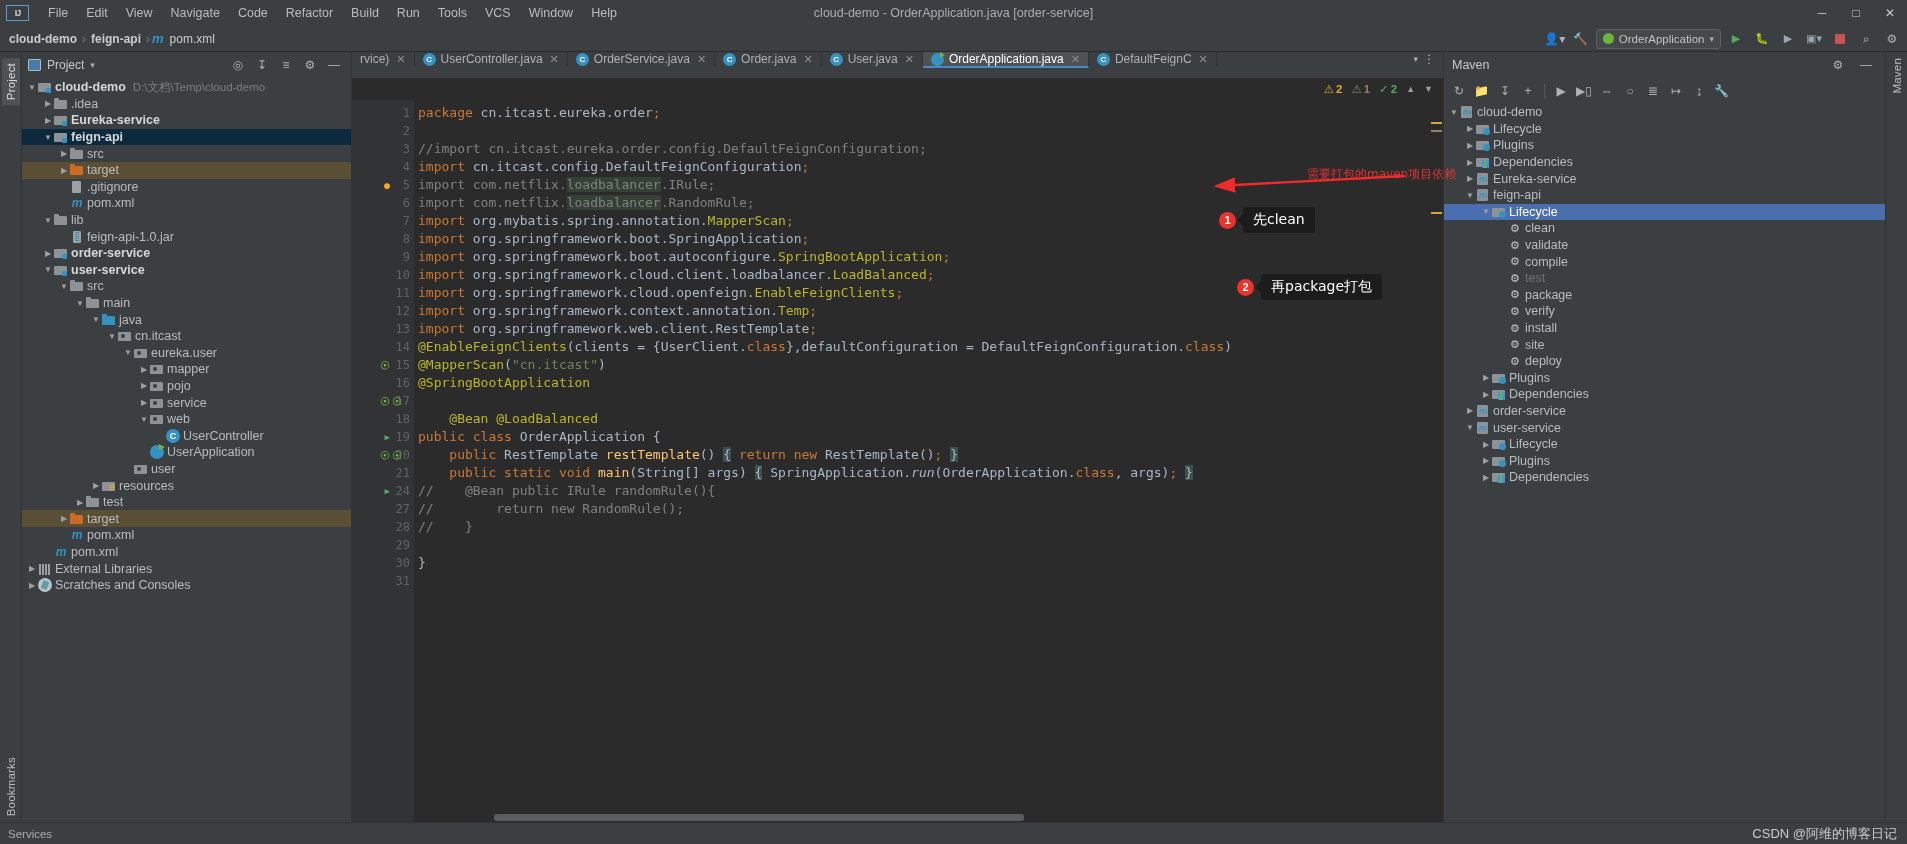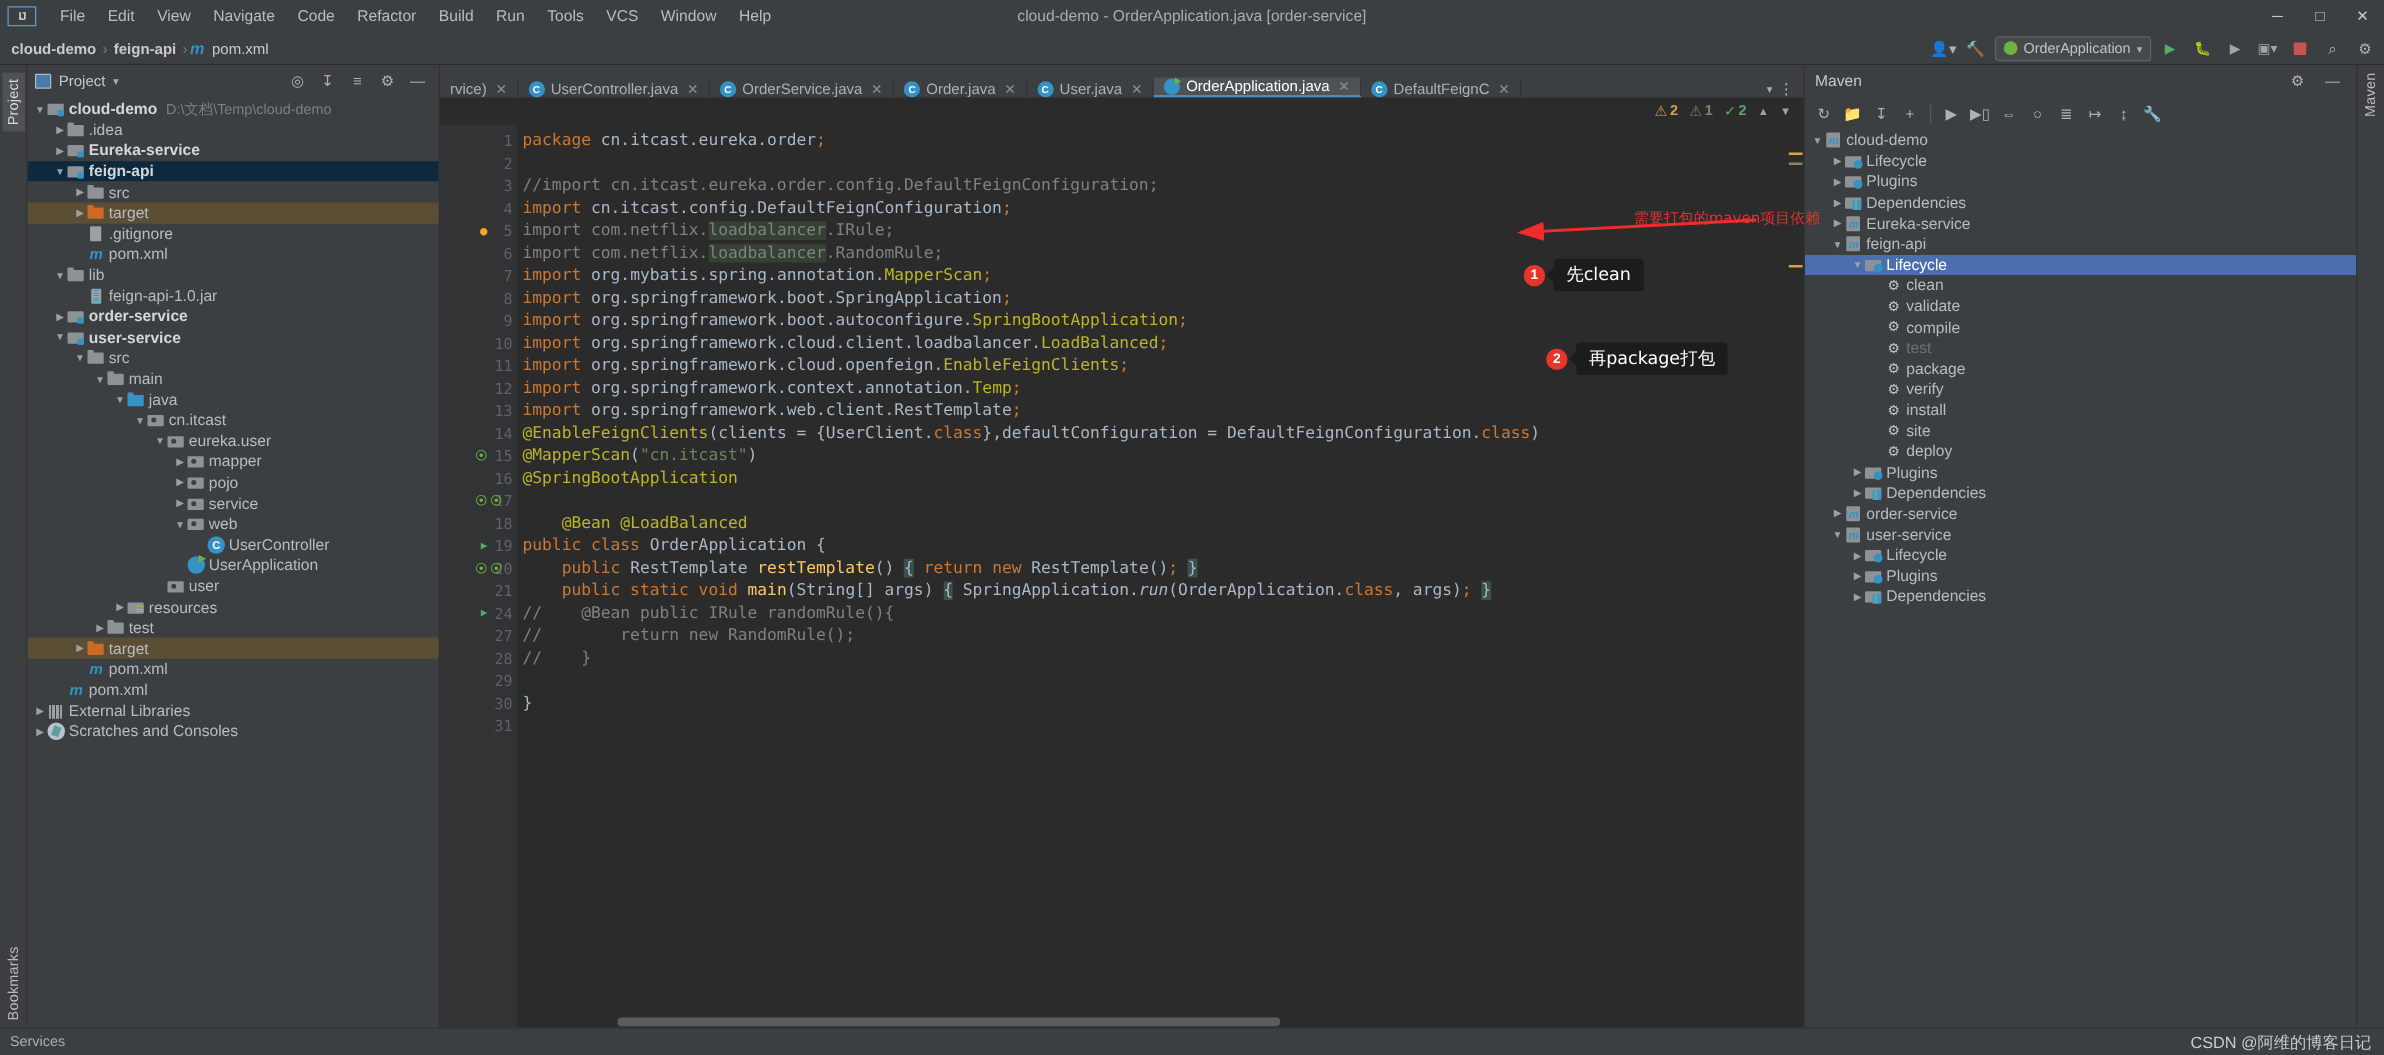--- a/index.html
+++ b/index.html
@@ -184,21 +184,21 @@
     border-radius: 50%; background: #b8c2cc; position: relative;
   }
   .ico.scratch::after {
     content: ""; position: absolute; left: 4px; top: 3px; width: 6px; height: 8px;
     background: #5f9ea0; transform: rotate(20deg);
   }
 
   
   .editor { flex: 1; display: flex; flex-direction: column; min-width: 0; background: #2b2b2b; }
   .tabbar {
-    height: 26px; background: #3c3f41; display: flex; align-items: flex-end;
+    height: 26px; background: #3c3f41; display: flex; align-items: flex-start;
     flex: 0 0 26px; overflow: hidden; position: relative;
   }
   .tab {
     display: flex; align-items: center; gap: 5px; padding: 0 8px;
     font-size: 12px; color: #aeb1b3; border-right: 1px solid #323232;
     white-space: nowrap; max-width: 200px;
   }
   .tab.active { background: #4e5254; color: #ffffff; border-bottom: 2px solid #4a88c7; }
   .tab .cico {
     width: 13px; height: 13px; border-radius: 50%; background: #3592c4;

